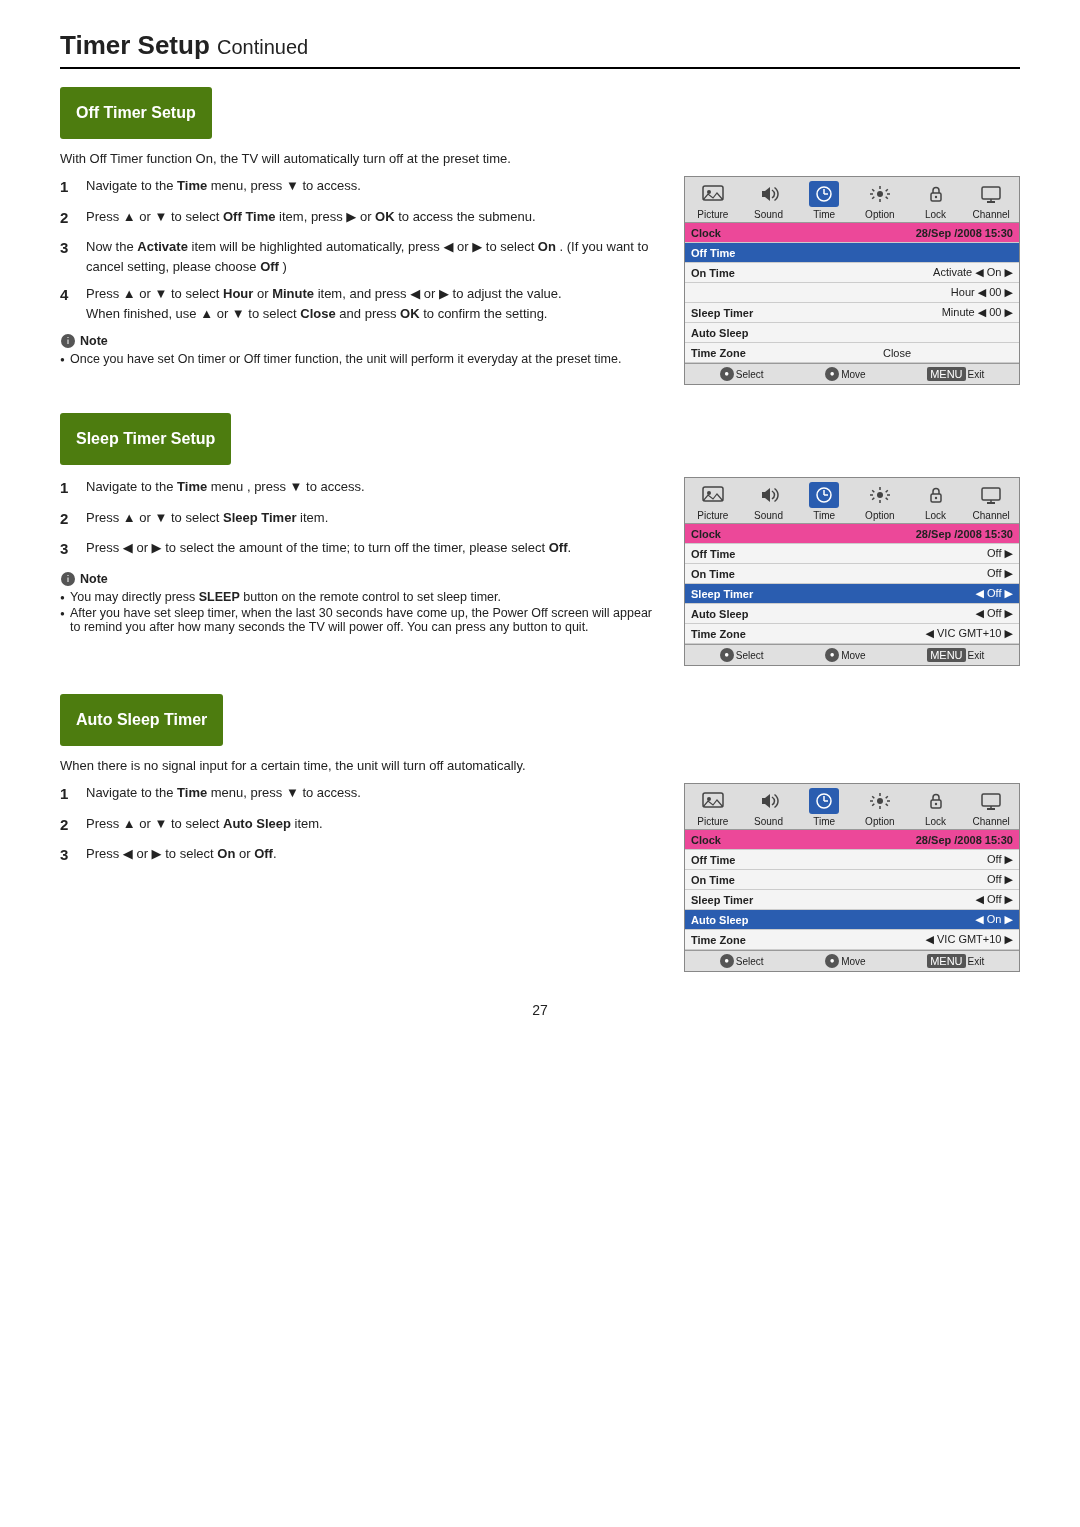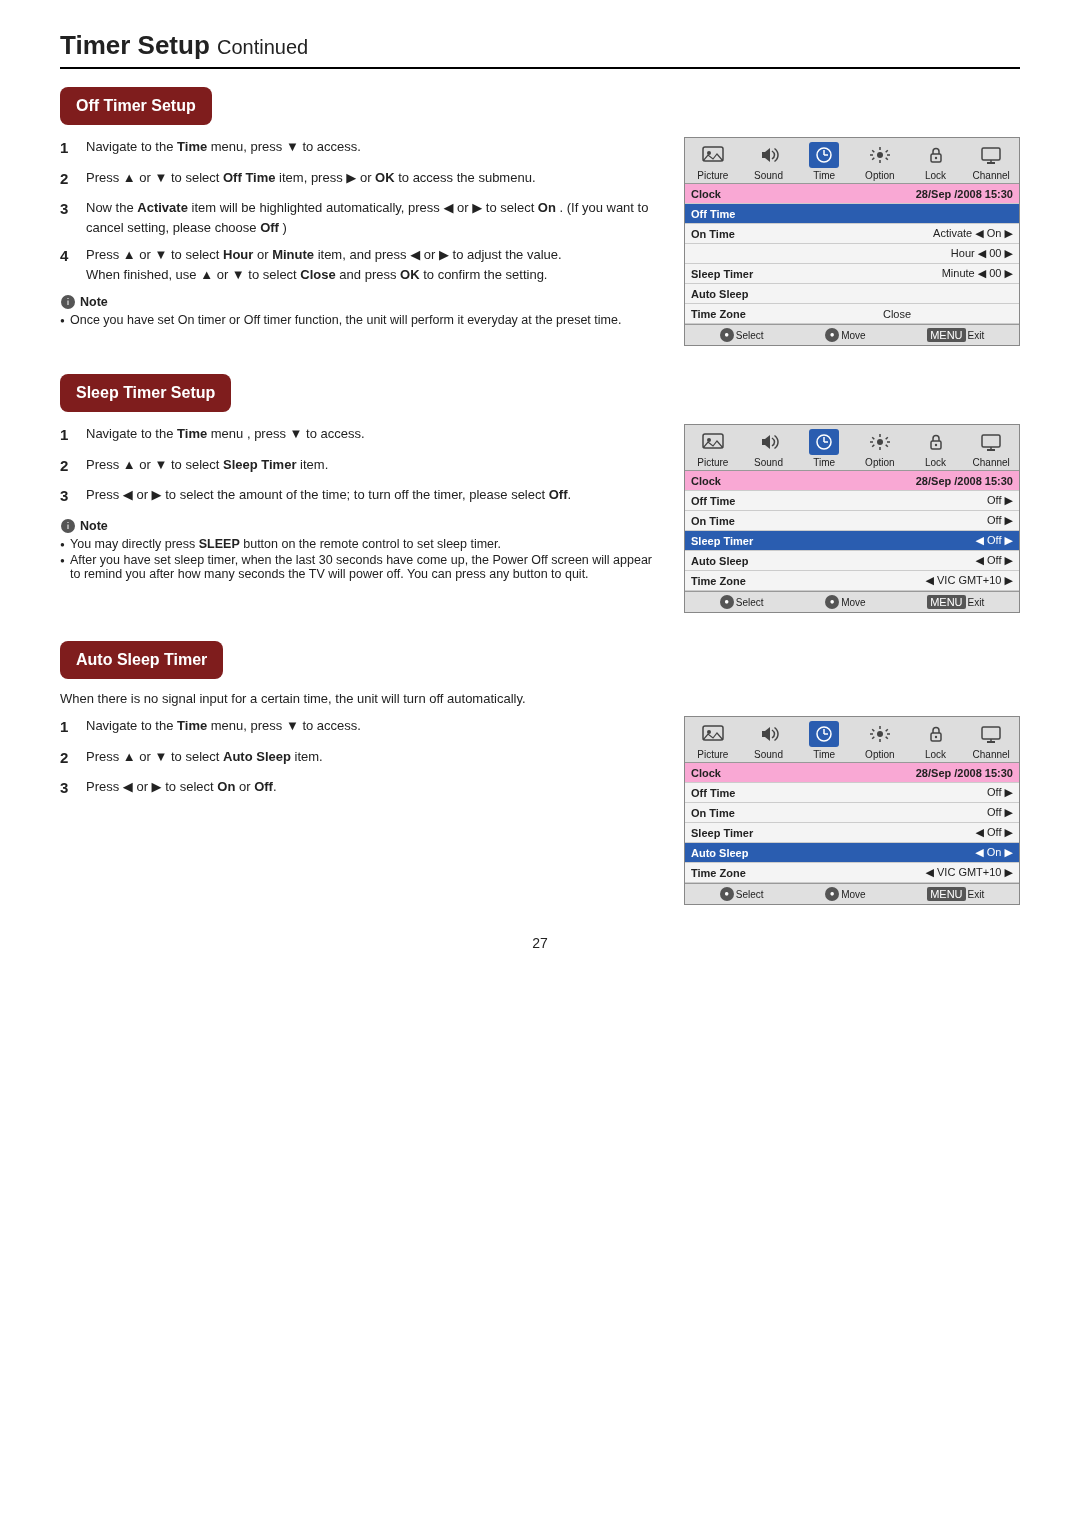--- a/index.html
+++ b/index.html
@@ -24,26 +24,26 @@
       font-weight: normal;
       font-size: 20px;
     }
 
     .section {
       margin-bottom: 28px;
     }
 
     .section-heading {
       display: inline-block;
-      background: #7f1d1d;
+      background: #4d7c0f;
       color: #fff;
       font-size: 16px;
       font-weight: bold;
-      padding: 10px 16px;
-      border-radius: 8px;
+      padding: 17px 16px;
+      border-radius: 3px;
       margin-bottom: 12px;
     }
 
     .section-intro {
       font-size: 13px;
       margin-bottom: 10px;
       max-width: 560px;
     }
 
     .section-body {
@@ -135,21 +135,21 @@
       border-radius: 3px;
     }
     .tv-menu-row {
       display: flex;
       border-bottom: 1px solid #ccc;
       padding: 2px 6px;
       align-items: center;
       min-height: 20px;
     }
     .tv-menu-row.header-row {
-      background: #f9a8d4;
+      background: #ec4899;
       font-weight: bold;
       font-size: 11px;
       justify-content: flex-end;
     }
     .tv-menu-row.highlighted {
       background: #2a5db0;
       color: #fff;
     }
     .tv-menu-label {
       min-width: 90px;
@@ -208,21 +208,21 @@
   </style>
 </head>
 <body>
 
 <h1 class="page-title">
   <span>Timer Setup</span>
   <span class="continued"> <span>Continued</span></span>
 </h1>
 
 <div id="sections-container">
-    <div class="section"><div class="section-heading">Off Timer Setup</div><div class="section-body">
+    <div class="section"><div class="section-heading">Off Timer Setup</div><div class="section-intro">With Off Timer function On, the TV will automatically turn off at the preset time.</div><div class="section-body">
         <div class="steps-col">
           <div class="step">
             <span class="step-num">1</span>
             <span class="step-text">Navigate to the <b>Time</b> menu,  press ▼  to access.</span>
           </div>
           <div class="step">
             <span class="step-num">2</span>
             <span class="step-text">Press ▲ or ▼ to select <b>Off Time</b> item, press ▶ or <b>OK</b> to access the submenu.</span>
           </div>
           <div class="step">

